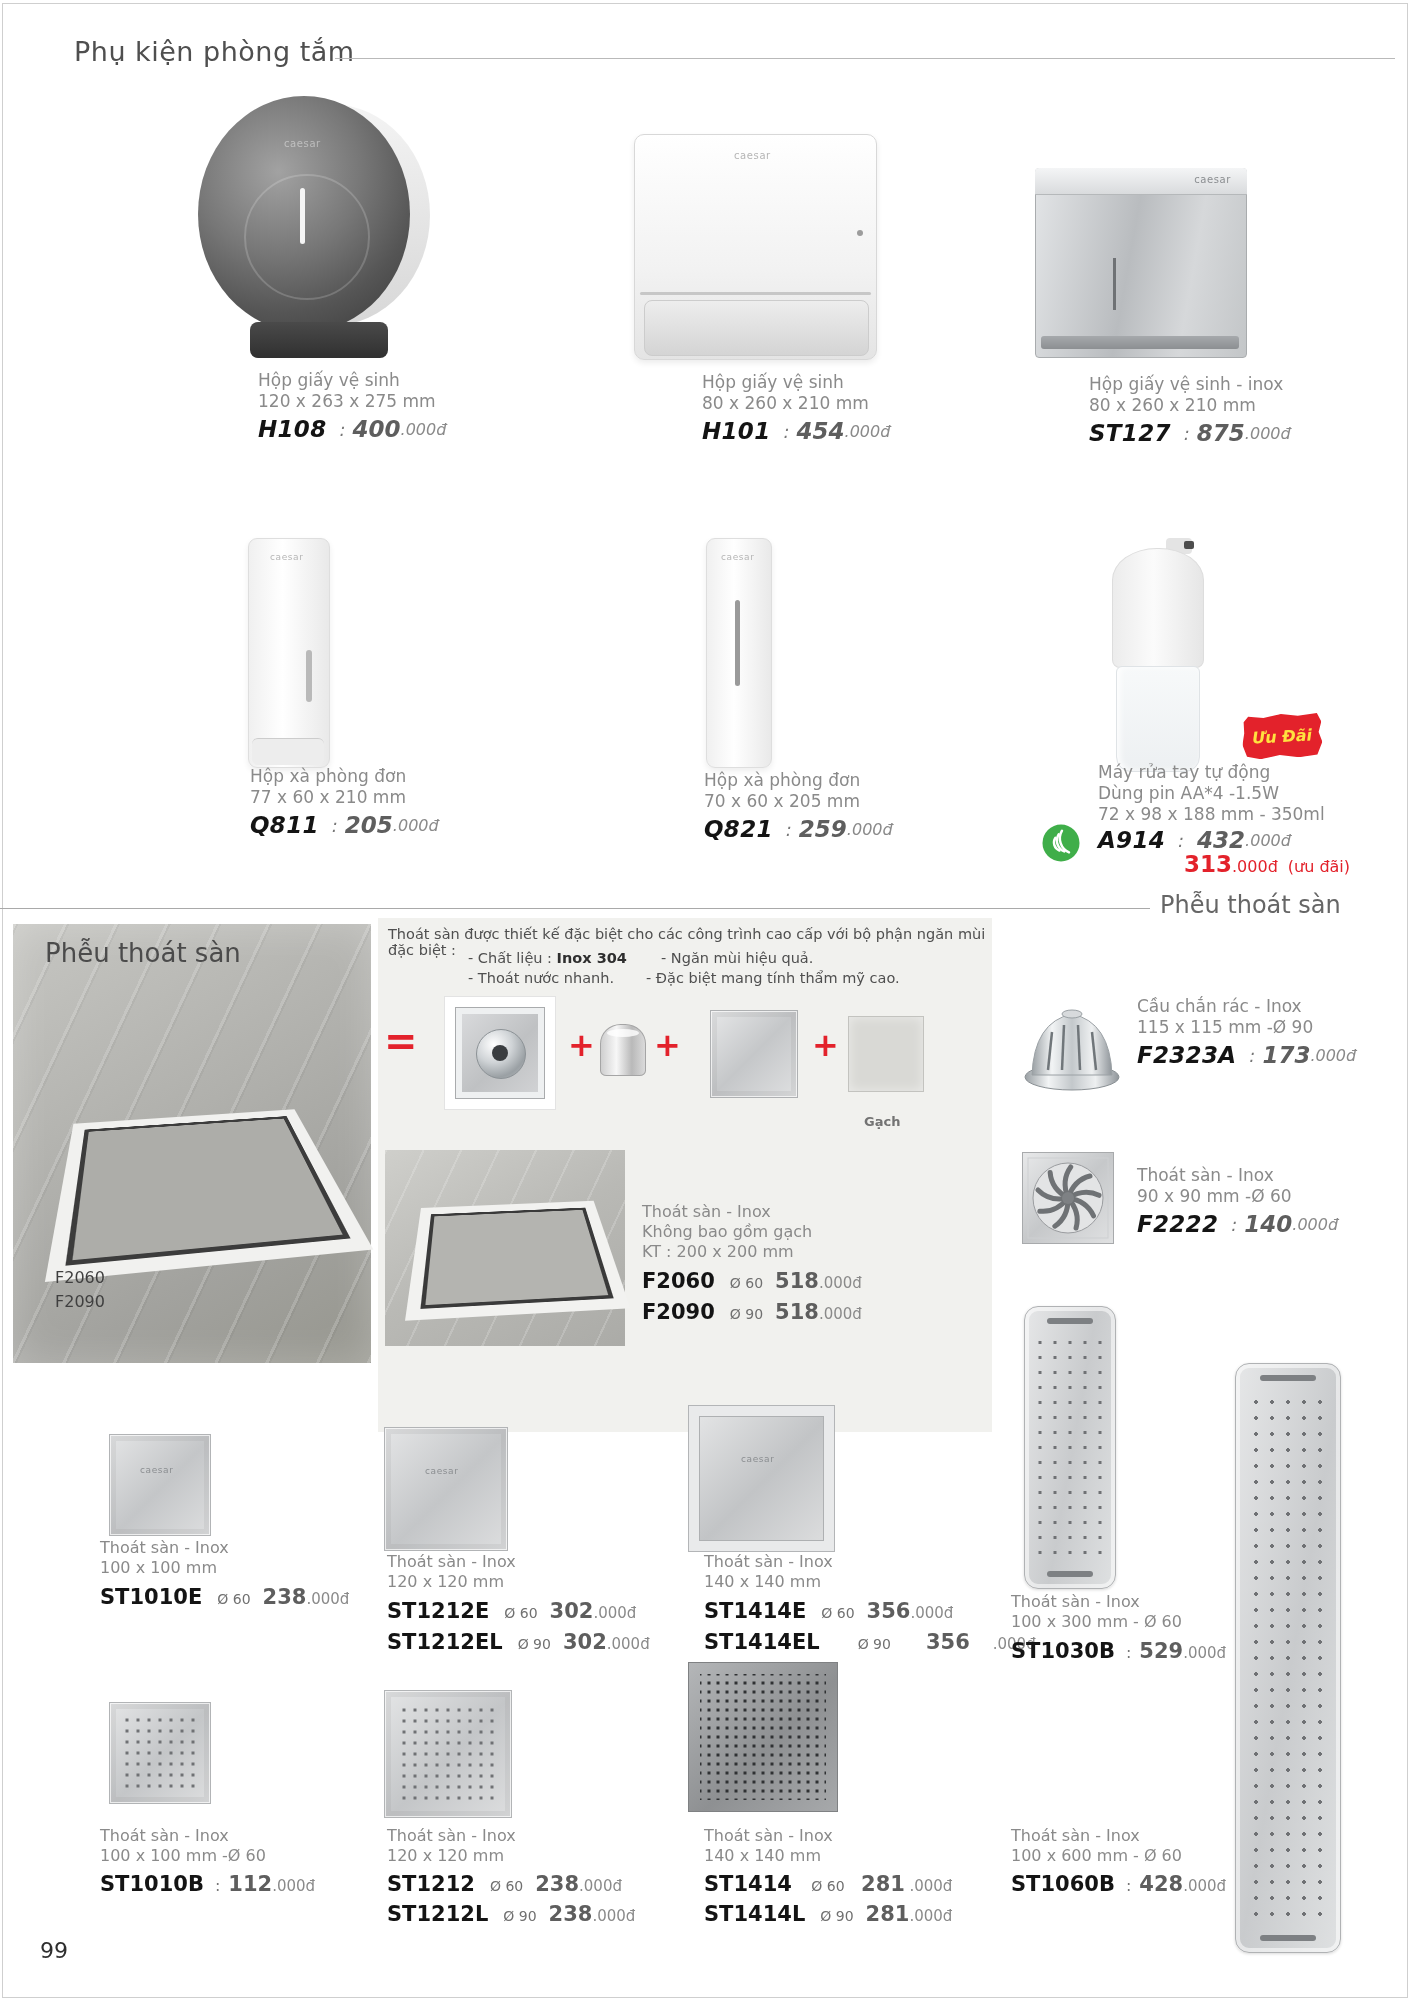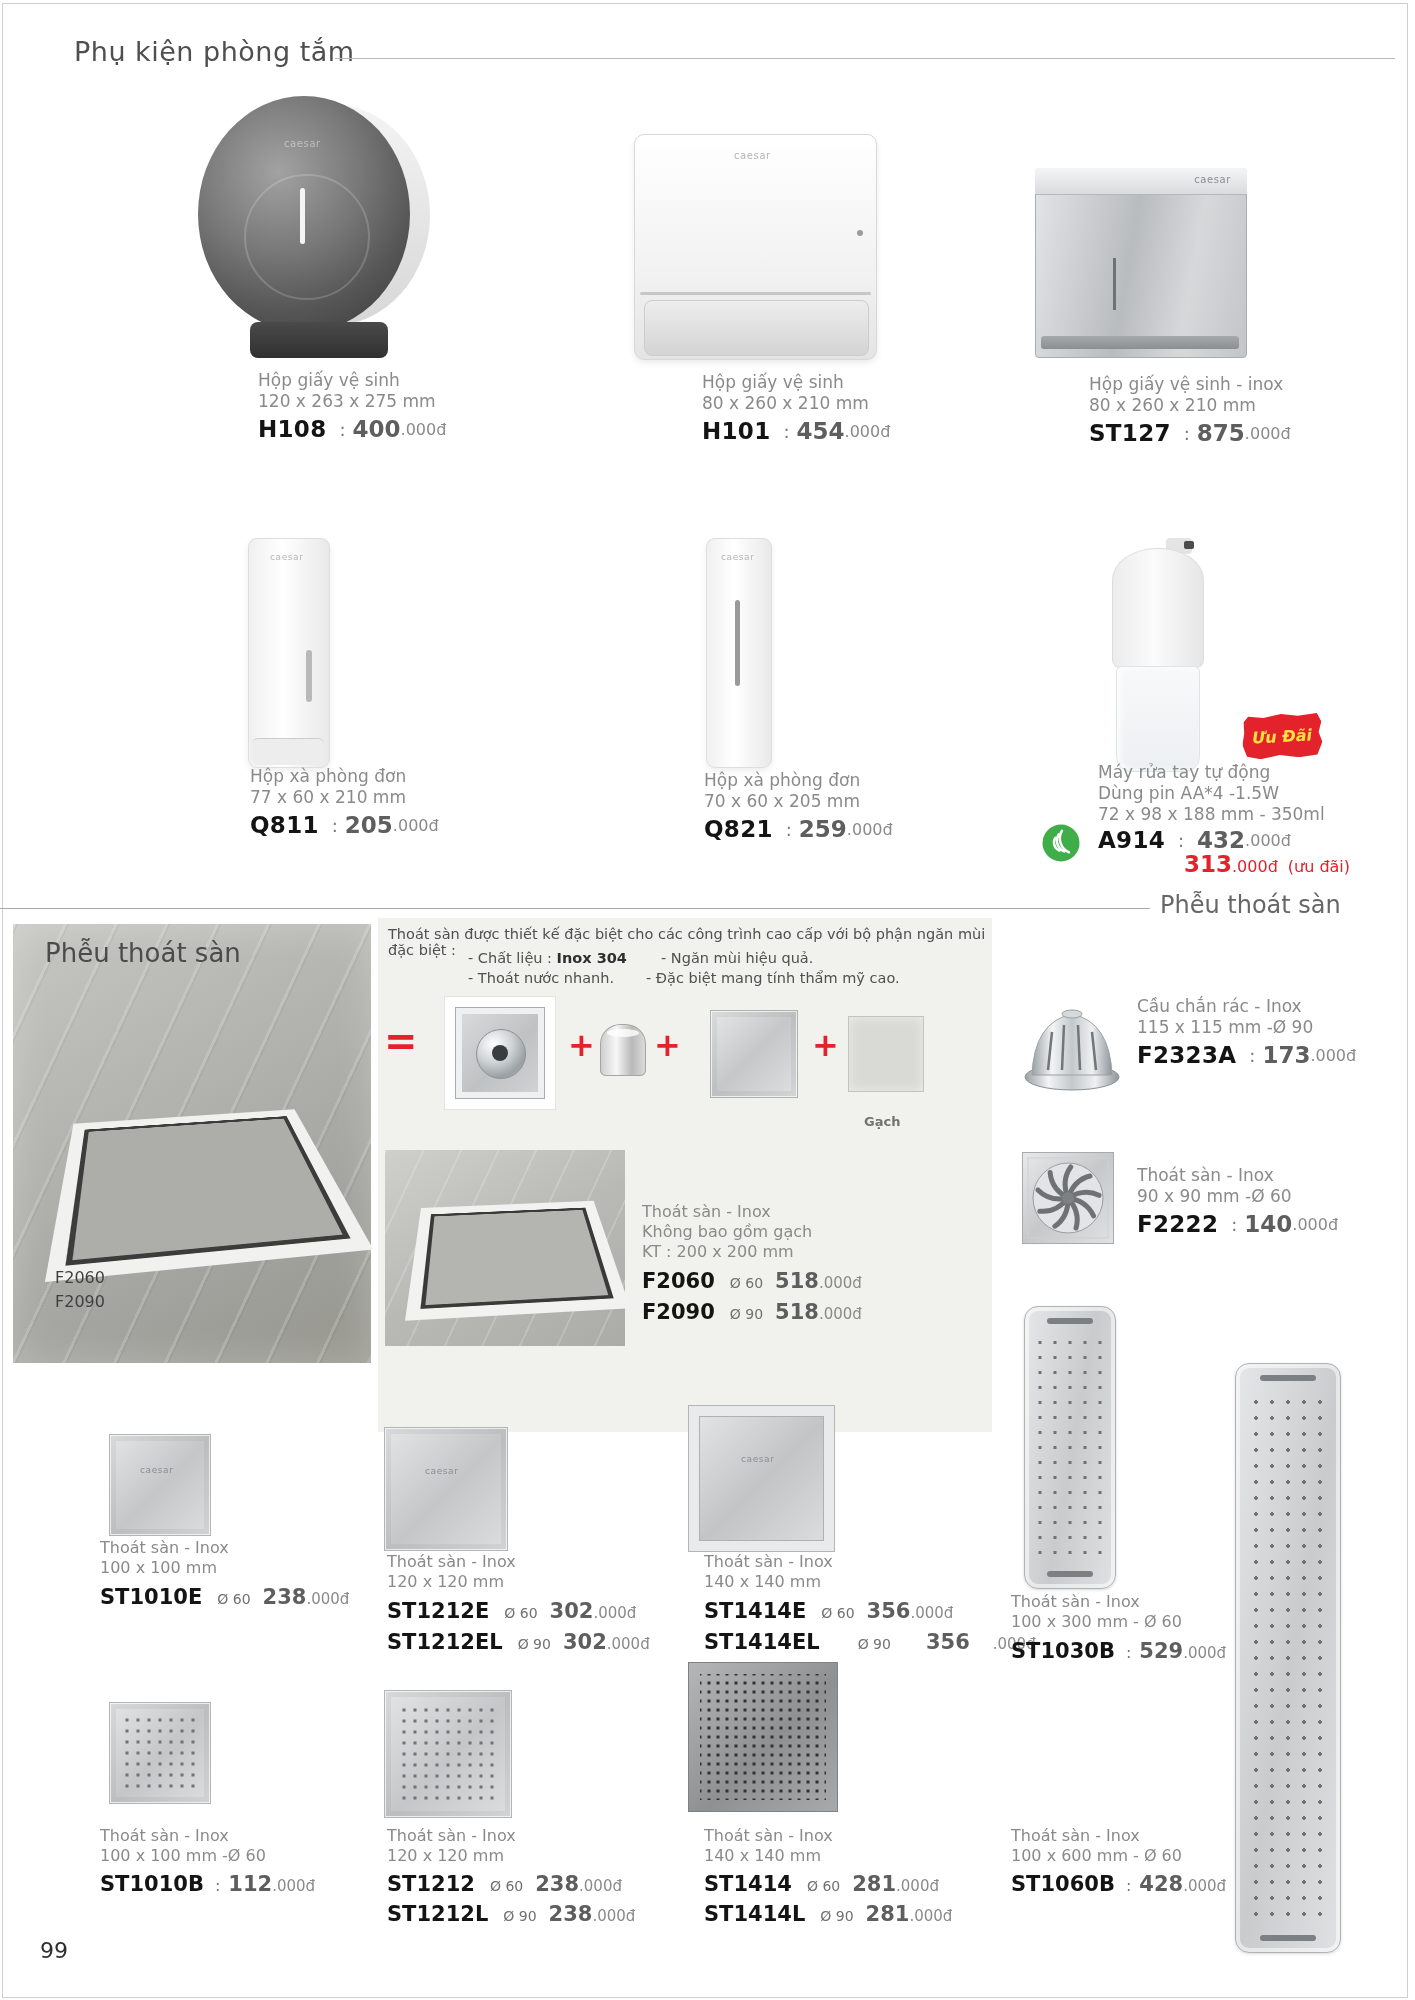--- a/index.html
+++ b/index.html
@@ -7,21 +7,21 @@
         font-family:"DejaVu Sans","Liberation Sans",sans-serif;color:#333;}
   .abs{position:absolute;}
   
   .page-border{left:2px;top:3px;width:1404px;height:1993px;border:1px solid #cfcfcf;pointer-events:none;}
   
   .hdr-title{font-size:27px;color:#4f4f4f;letter-spacing:0.5px;}
   .hdr-line{height:1px;background:#b9b9b9;}
   
   .pt{line-height:21px;}
   .p-name,.p-dims{font-size:17px;color:#8a8a8a;}
-  .pline{display:flex;align-items:center;margin-top:7px;}
+  .pline{display:flex;align-items:center;margin-top:7px;font-style:italic;}
   .code{font-size:23px;font-weight:bold;color:#141414;letter-spacing:0.3px;}
   .sep{font-size:18px;color:#777;margin:0 7px 0 13px;}
   .price{font-size:23px;font-weight:bold;color:#5e5e5e;}
   .suffix{font-size:16px;color:#8a8a8a;}
   .promo-line{display:flex;align-items:baseline;margin-top:3px;margin-left:86px;}
   .promo-price{font-size:23px;font-weight:bold;color:#e3222b;}
   .promo-suffix{font-size:16px;color:#e3222b;}
   .promo-note{font-size:16px;color:#e3222b;margin-left:10px;}
   
   .badge{left:1242px;top:714px;width:80px;height:44px;background:#e3222b;transform:rotate(-3deg);
@@ -521,21 +521,21 @@
       <span class="g-code">ST1212L</span>
       <span class="g-dia">Ø 90</span>
       <span class="g-price">238</span>
       <span class="g-suffix">.000đ</span>
     </div>
   </div>
 
   <div class="abs pt" style="left:704px;top:1826px;">
     <div class="g-name">Thoát sàn - Inox</div>
     <div class="g-dims">140 x 140 mm</div>
-    <div class="gline" style="margin-top:8px;">
+    <div class="gline" style="margin-top:8px;justify-content:space-between;">
       <span class="g-code">ST1414</span>
       <span class="g-dia">Ø 60</span>
       <span class="g-price">281</span>
       <span class="g-suffix">.000đ</span>
     </div>
     <div class="gline" style="margin-top:7px;">
       <span class="g-code">ST1414L</span>
       <span class="g-dia">Ø 90</span>
       <span class="g-price">281</span>
       <span class="g-suffix">.000đ</span>

